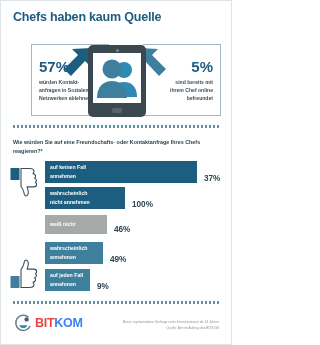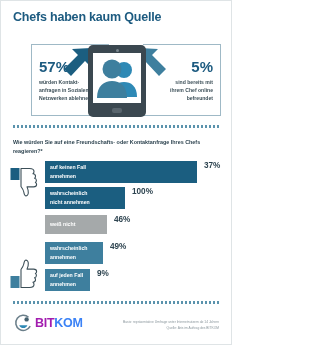--- a/index.html
+++ b/index.html
@@ -85,21 +85,21 @@
 
   
   .question{
     position:absolute;left:12px;top:137px;width:210px;
     font-size:5.4px;font-weight:bold;color:#2e4450;
     line-height:1.75;
   }
 
   
   .chart{position:absolute;left:0;top:158px;width:232px;height:138px;}
-  .row{position:absolute;left:44px;display:flex;align-items:flex-start;}
+  .row{position:absolute;left:44px;display:flex;align-items:flex-end;}
   .bar{
     height:var(--h);
     box-sizing:border-box;
     display:flex;align-items:center;
     padding-left:5px;
   }
   .barlabel{
     font-size:5.2px;color:#ffffff;font-weight:bold;line-height:1.65;
   }
   .pct{
@@ -110,21 +110,21 @@
   .thumb{position:absolute;left:9px;}
   #thumb-down-icon{top:166px;}
   #thumb-up-icon{top:258px;}
 
   
   .logo{position:absolute;left:13px;top:313px;}
   .logo-text{
     position:absolute;left:34px;top:315px;
     font-size:12.5px;font-weight:bold;letter-spacing:-0.3px;
   }
-  .logo-bit{color:#a21caf;}
+  .logo-bit{color:#ef4444;}
   .logo-kom{color:#3b82f6;}
   .footnote{
     position:absolute;right:12px;top:318px;
     font-size:3.3px;color:#8a969c;text-align:right;line-height:1.85;
   }
 </style>
 </head>
 <body>
 
 <div class="infographic">

